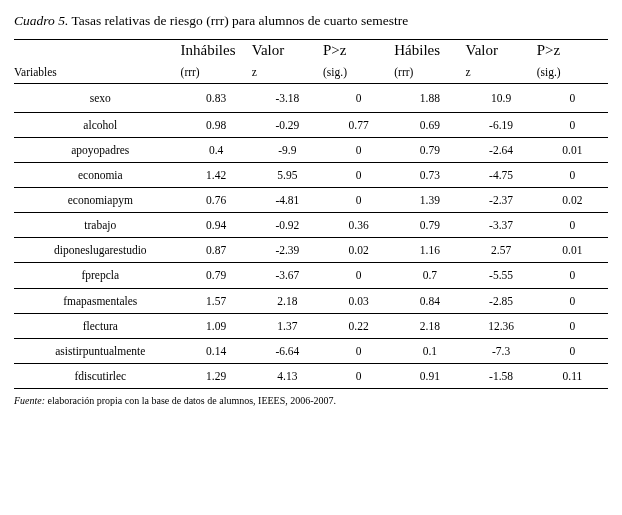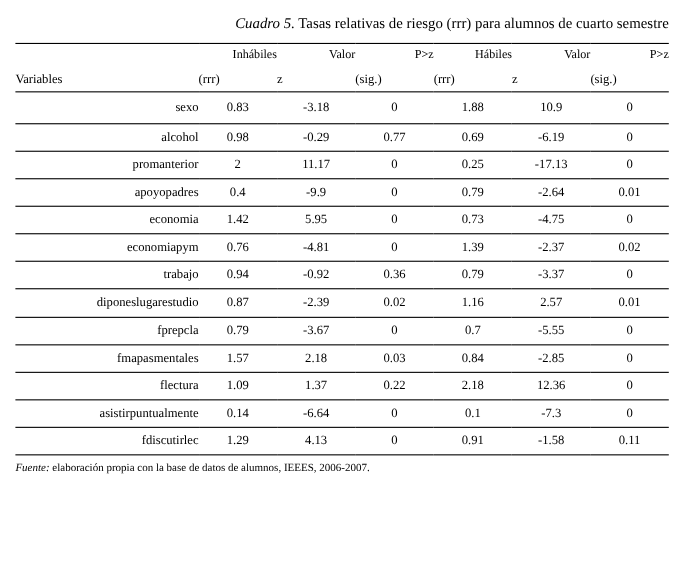--- a/index.html
+++ b/index.html
@@ -15,21 +15,21 @@
     overflow: hidden;
   }
   .page {
     width: 622px;
     height: 515px;
     position: relative;
     box-sizing: border-box;
     padding: 10px 14px 4px 14px;
   }
   .caption {
-    text-align: right;
+    text-align: left;
     font-size: 13.5px;
     margin: 3px 0 9px 0;
     line-height: 1.25;
   }
   .caption .cap-label {
     font-style: italic;
   }
   table.tbl {
     width: 594px;
     border-collapse: collapse;
@@ -44,38 +44,38 @@
     border-top: 1.6px solid #000;
   }
   .rule-mid td {
     border-top: 1px solid #000;
   }
   .rule-bottom td {
     border-top: 1.6px solid #000;
   }
   tr.hdr td {
     height: 21px;
-    text-align: right;
-    font-size: 11px;
+    text-align: left;
+    font-size: 15px;
   }
   tr.hdr2 td {
     height: 22px;
     font-size: 11.5px;
   }
   tr.datarow td {
     height: 24.1px;
     text-align: center;
     border-bottom: 0.8px solid #000;
     font-size: 11.5px;
   }
   tr.datarow.tall td {
     height: 28px;
   }
   tr.datarow td.varname {
-    text-align: right;
+    text-align: center;
     padding-left: 6px;
   }
   tr.datarow:last-child td {
     border-bottom: none;
   }
   col.c-var { width: 166px; }
   col.c-num { width: 71px; }
   .source {
     margin-top: 5px;
     font-size: 10px;
@@ -136,29 +136,20 @@
       <tr class="datarow">
         <td class="varname">alcohol</td>
         <td>0.98</td>
         <td>-0.29</td>
         <td>0.77</td>
         <td>0.69</td>
         <td>-6.19</td>
         <td>0</td>
       </tr>
       <tr class="datarow">
-        <td class="varname">promanterior</td>
-        <td>2</td>
-        <td>11.17</td>
-        <td>0</td>
-        <td>0.25</td>
-        <td>-17.13</td>
-        <td>0</td>
-      </tr>
-      <tr class="datarow">
         <td class="varname">apoyopadres</td>
         <td>0.4</td>
         <td>-9.9</td>
         <td>0</td>
         <td>0.79</td>
         <td>-2.64</td>
         <td>0.01</td>
       </tr>
       <tr class="datarow">
         <td class="varname">economia</td>

